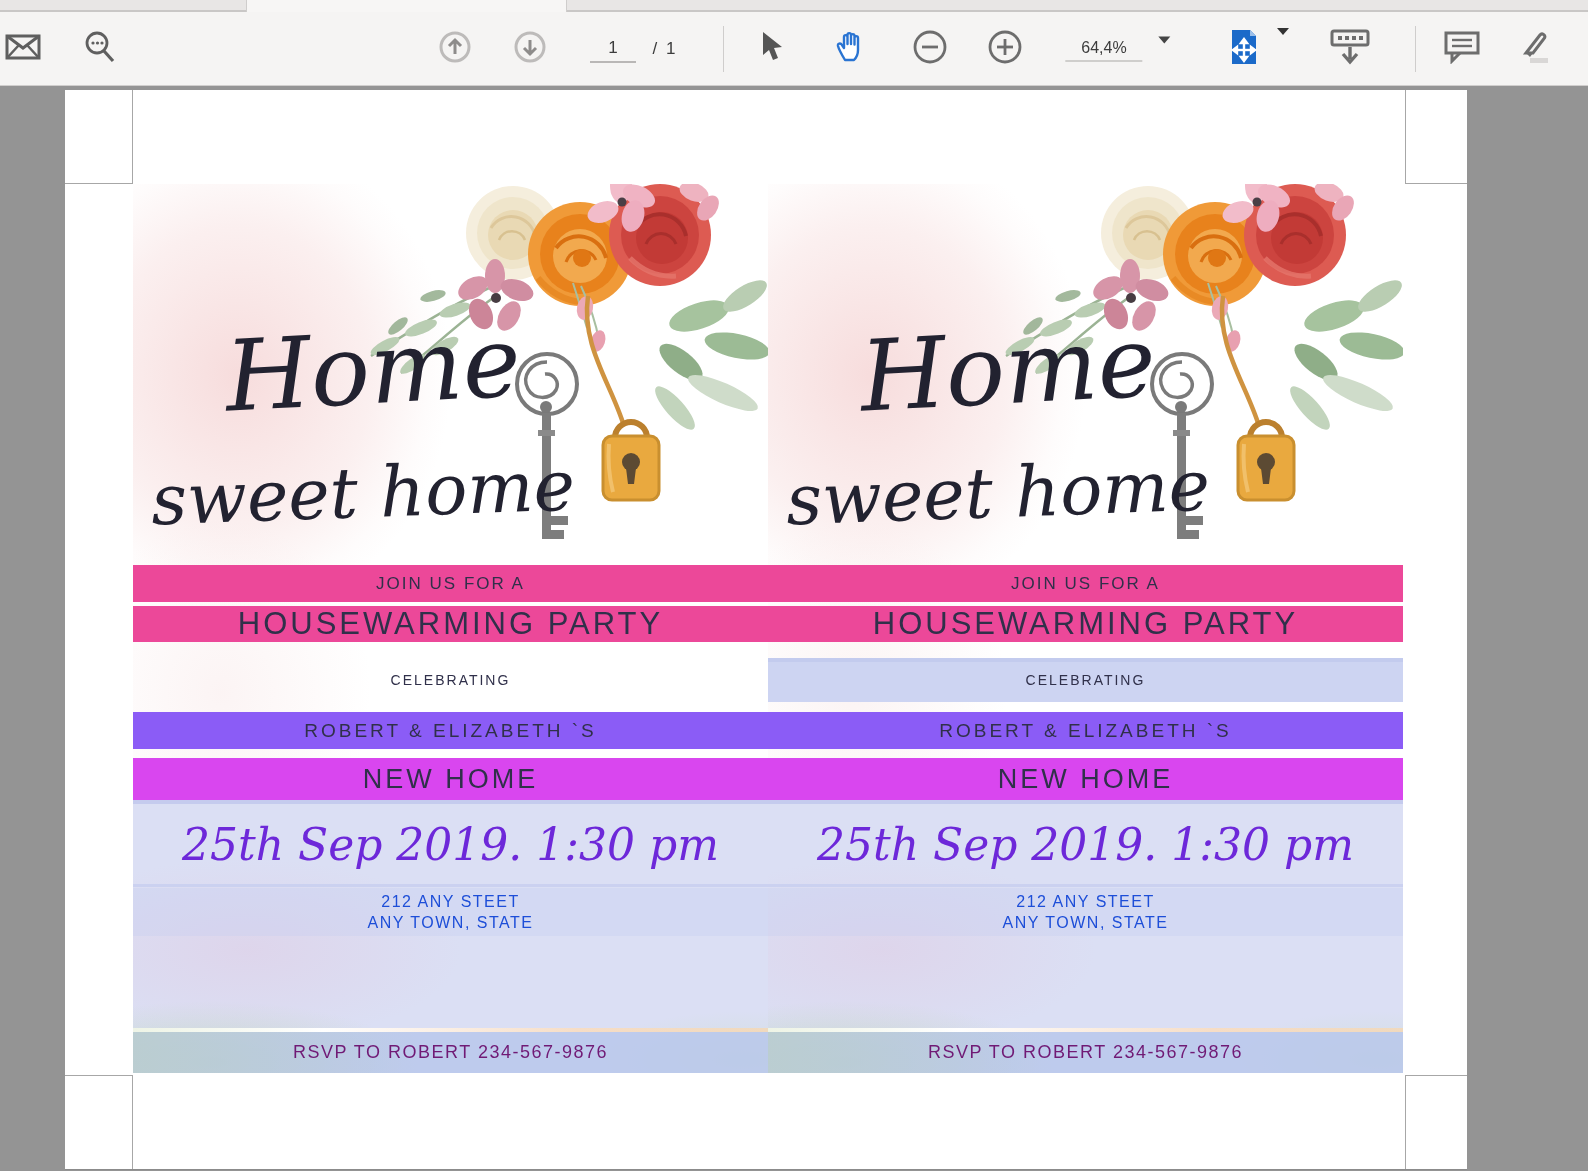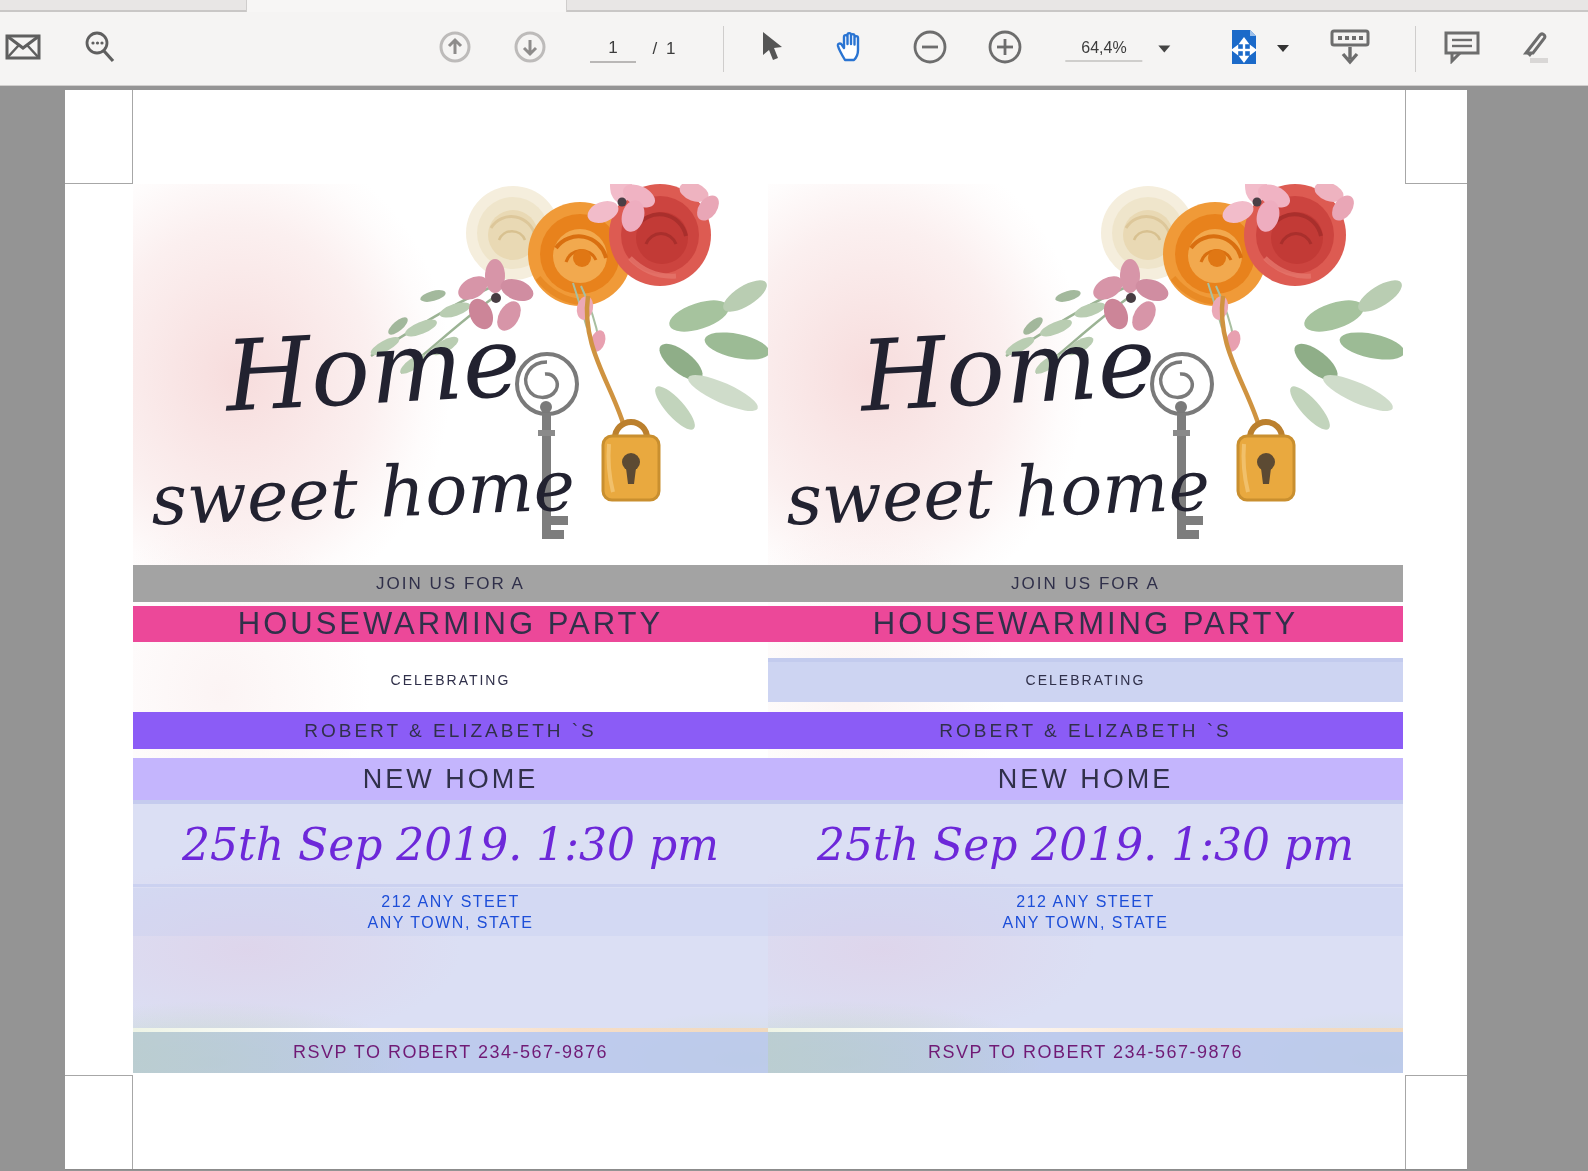--- a/index.html
+++ b/index.html
@@ -18,21 +18,21 @@
   
   .toolbar { position:absolute; left:0; top:12px; width:1588px; height:74px;
      background:#f5f4f3; border-bottom:1px solid #d0cecd; }
   .tool { position:absolute; top:50%; transform:translate(-50%,-50%); cursor:pointer;
      display:flex; align-items:center; justify-content:center; }
   .tb-sep { position:absolute; top:14px; width:1px; height:46px; background:#cfcdcc; }
   .page-input { width:46px; height:28px; border:none; outline:none; background:transparent;
      border-bottom:2px solid #b9b7b6; text-align:center; font-size:17px; color:#3c3c3c;
      font-family:"Liberation Sans", sans-serif; }
   .page-total { font-size:17px; color:#3c3c3c; letter-spacing:2px; }
-  .zoom-box { display:flex; align-items:center; gap:16px; }
+  .zoom-box { display:flex; align-items:flex-start; gap:16px; }
   .zoom-value { font-size:16px; color:#3c3c3c; border-bottom:1px solid #a9a7a6;
      padding:2px 16px 4px 16px; }
   .caret { width:0; height:0; border-left:6px solid transparent; border-right:6px solid transparent;
      border-top:7px solid #444; }
   .caret.blue { border-top-color:#333; }
 
   
   .workspace { position:absolute; left:0; top:86px; width:1588px; height:1085px; background:#949494; }
   .page { position:absolute; left:65px; top:4px; width:1402px; height:1080px; background:#ffffff;
      border-bottom:1px solid #8b8b8b; }
@@ -56,26 +56,26 @@
      font-family:"DejaVu Serif", serif; font-style:italic; font-size:98px; color:#222230;
      transform:rotate(-3deg); }
   .script2 { position:absolute; left:-10px; top:268px; width:480px; text-align:center;
      font-family:"DejaVu Serif", serif; font-style:italic; font-size:70px; color:#222230;
      transform:rotate(-2deg); }
 
   .art { position:absolute; left:0; top:-6px; width:635px; height:400px; }
 
   .row { position:absolute; left:0; width:635px; display:flex; align-items:center; justify-content:center;
      color:#30304a; }
-  .row--join        { top:381px; height:37px; background:#a3a3a3; font-size:17px; letter-spacing:2px; }
+  .row--join        { top:381px; height:37px; background:#ec4899; font-size:17px; letter-spacing:2px; }
   .row--event       { top:422px; height:36px; background:#ec4899; font-size:31px; letter-spacing:3px; }
   .row--celebrating { top:474px; height:44px; background:transparent; font-size:14px; letter-spacing:2px; }
   .inv--right .row--celebrating { background:#cdd4f2; box-shadow:inset 0 4px 0 #c3cbee; }
   .row--names       { top:528px; height:37px; background:#8b5cf6; font-size:19px; letter-spacing:3px; }
-  .row--newhome     { top:574px; height:42px; background:#c4b5fd; font-size:27px; letter-spacing:3px; }
+  .row--newhome     { top:574px; height:42px; background:#d946ef; font-size:27px; letter-spacing:3px; }
 
   .lower { position:absolute; left:0; top:616px; width:635px; height:273px; background:#dbdff4; }
   .lower::before { content:""; position:absolute; inset:0;
      background:
        radial-gradient(ellipse 45% 45% at 18% 55%, rgba(224,205,228,.55), transparent 75%),
        radial-gradient(ellipse 40% 28% at 12% 96%, rgba(196,215,196,.85), transparent 80%),
        radial-gradient(ellipse 30% 22% at 96% 95%, rgba(203,222,205,.55), transparent 80%); }
   .lower .sep-a { position:absolute; left:0; top:0;   width:635px; height:4px; background:#c5cbee; }
   .lower .sep-b { position:absolute; left:0; top:84px; width:635px; height:3px; background:#cbd1f0; }
   .date-row { position:absolute; left:0; top:6px; width:635px; height:76px;

